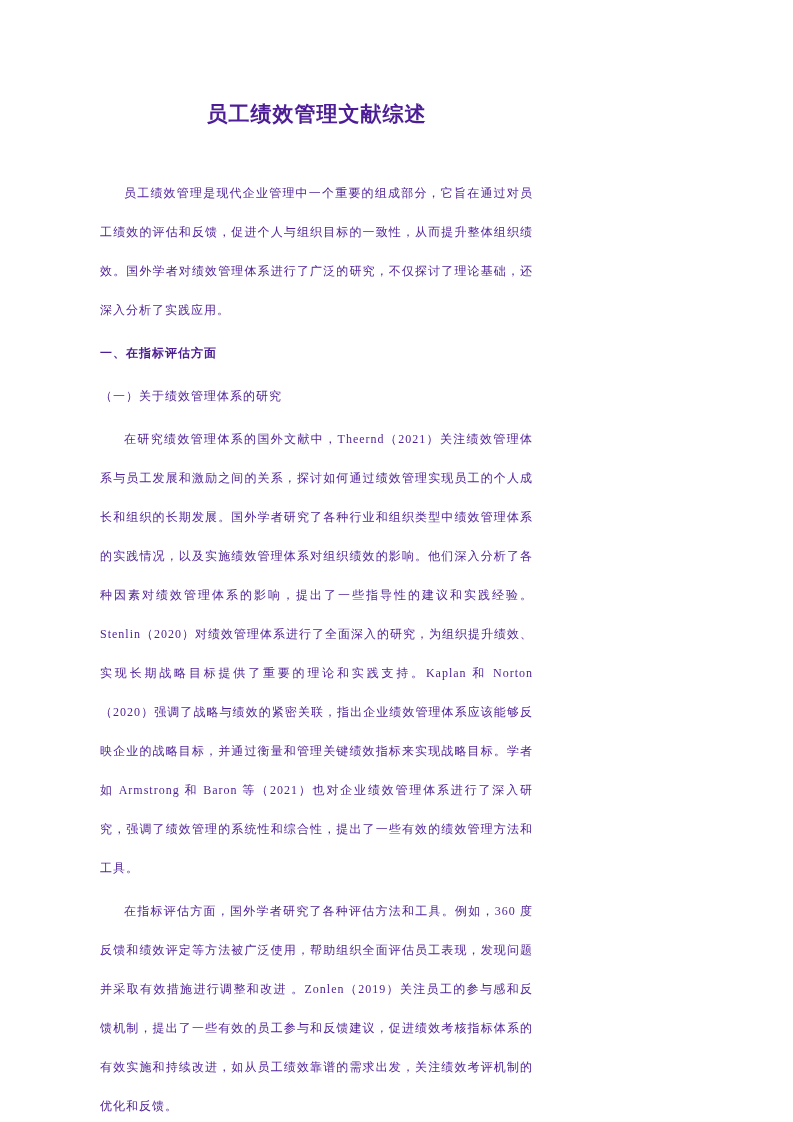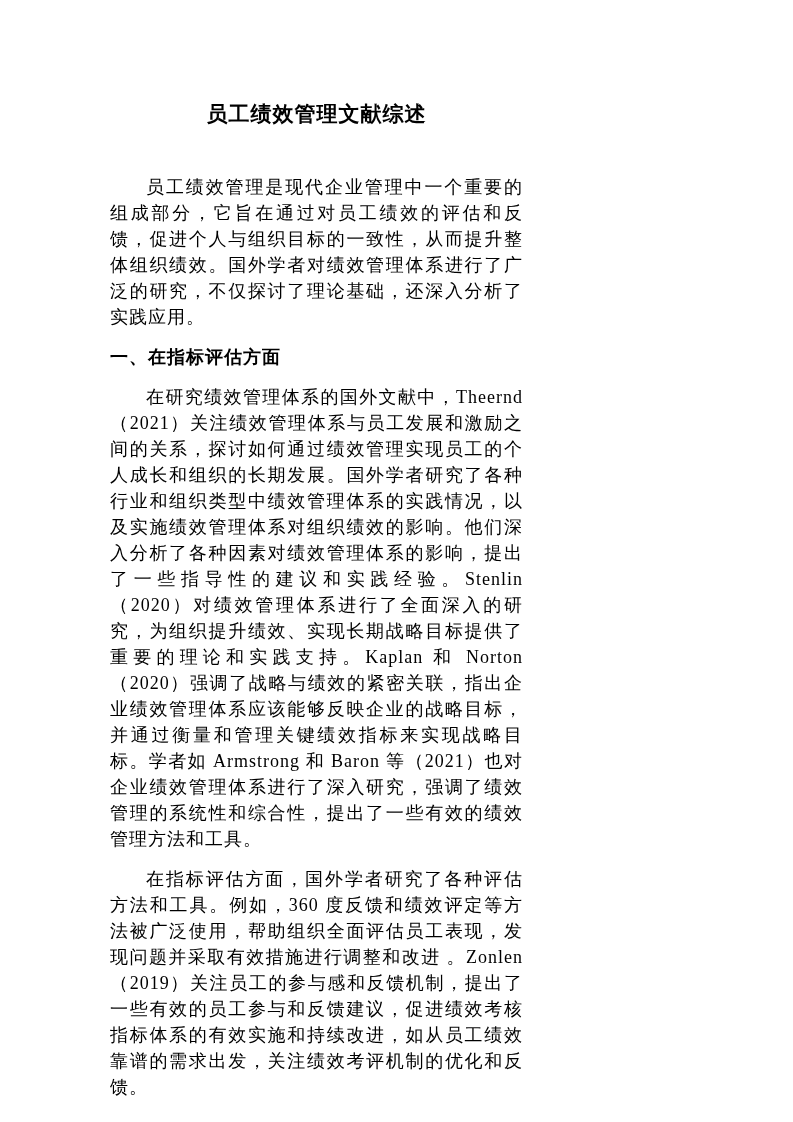--- a/index.html
+++ b/index.html
@@ -6,38 +6,38 @@
     margin: 0;
     padding: 0;
     background: #ffffff;
   }
   .page {
     position: relative;
     width: 633px;
     height: 1122px;
     background: #ffffff;
     overflow: hidden;
-    color: #000000;
+    color: #4c1d95;
     font-family: "Liberation Serif", "DejaVu Serif", serif;
   }
   .content {
     padding: 99px 96px 0 96px;
   }
   .doc-title {
     margin: 0;
     font-size: 21px;
     line-height: 31px;
     font-weight: bold;
     text-align: center;
     letter-spacing: 1px;
   }
   .para, .sec-heading, .sub-heading {
-    margin: 14px;
-    font-size: 18px;
-    line-height: 26px;
+    margin: 4px;
+    font-size: 12px;
+    line-height: 39px;
     font-weight: normal;
     letter-spacing: 1px;
   }
   .para {
     text-align: justify;
     text-indent: 2em;
   }
   .intro {
     margin-top: 44px;
   }
@@ -50,20 +50,21 @@
 
 <div class="page">
   <div class="content">
 
     <h1 class="doc-title">员工绩效管理文献综述</h1>
 
     <p class="para intro">员工绩效管理是现代企业管理中一个重要的组成部分，它旨在通过对员工绩效的评估和反馈，促进个人与组织目标的一致性，从而提升整体组织绩效。国外学者对绩效管理体系进行了广泛的研究，不仅探讨了理论基础，还深入分析了实践应用。</p>
 
     <h2 class="sec-heading">一、在指标评估方面</h2>
 
+    <h3 class="sub-heading">（一）关于绩效管理体系的研究</h3>
 
     <p class="para">在研究绩效管理体系的国外文献中，Theernd（2021）关注绩效管理体系与员工发展和激励之间的关系，探讨如何通过绩效管理实现员工的个人成长和组织的长期发展。国外学者研究了各种行业和组织类型中绩效管理体系的实践情况，以及实施绩效管理体系对组织绩效的影响。他们深入分析了各种因素对绩效管理体系的影响，提出了一些指导性的建议和实践经验。Stenlin（2020）对绩效管理体系进行了全面深入的研究，为组织提升绩效、实现长期战略目标提供了重要的理论和实践支持。Kaplan 和 Norton（2020）强调了战略与绩效的紧密关联，指出企业绩效管理体系应该能够反映企业的战略目标，并通过衡量和管理关键绩效指标来实现战略目标。学者如 Armstrong 和 Baron 等（2021）也对企业绩效管理体系进行了深入研究，强调了绩效管理的系统性和综合性，提出了一些有效的绩效管理方法和工具。</p>
 
 
     <p class="para">在指标评估方面，国外学者研究了各种评估方法和工具。例如，360 度反馈和绩效评定等方法被广泛使用，帮助组织全面评估员工表现，发现问题并采取有效措施进行调整和改进 。Zonlen（2019）关注员工的参与感和反馈机制，提出了一些有效的员工参与和反馈建议，促进绩效考核指标体系的有效实施和持续改进，如从员工绩效靠谱的需求出发，关注绩效考评机制的优化和反馈。</p>
 
 
 
   </div>
 </div>

